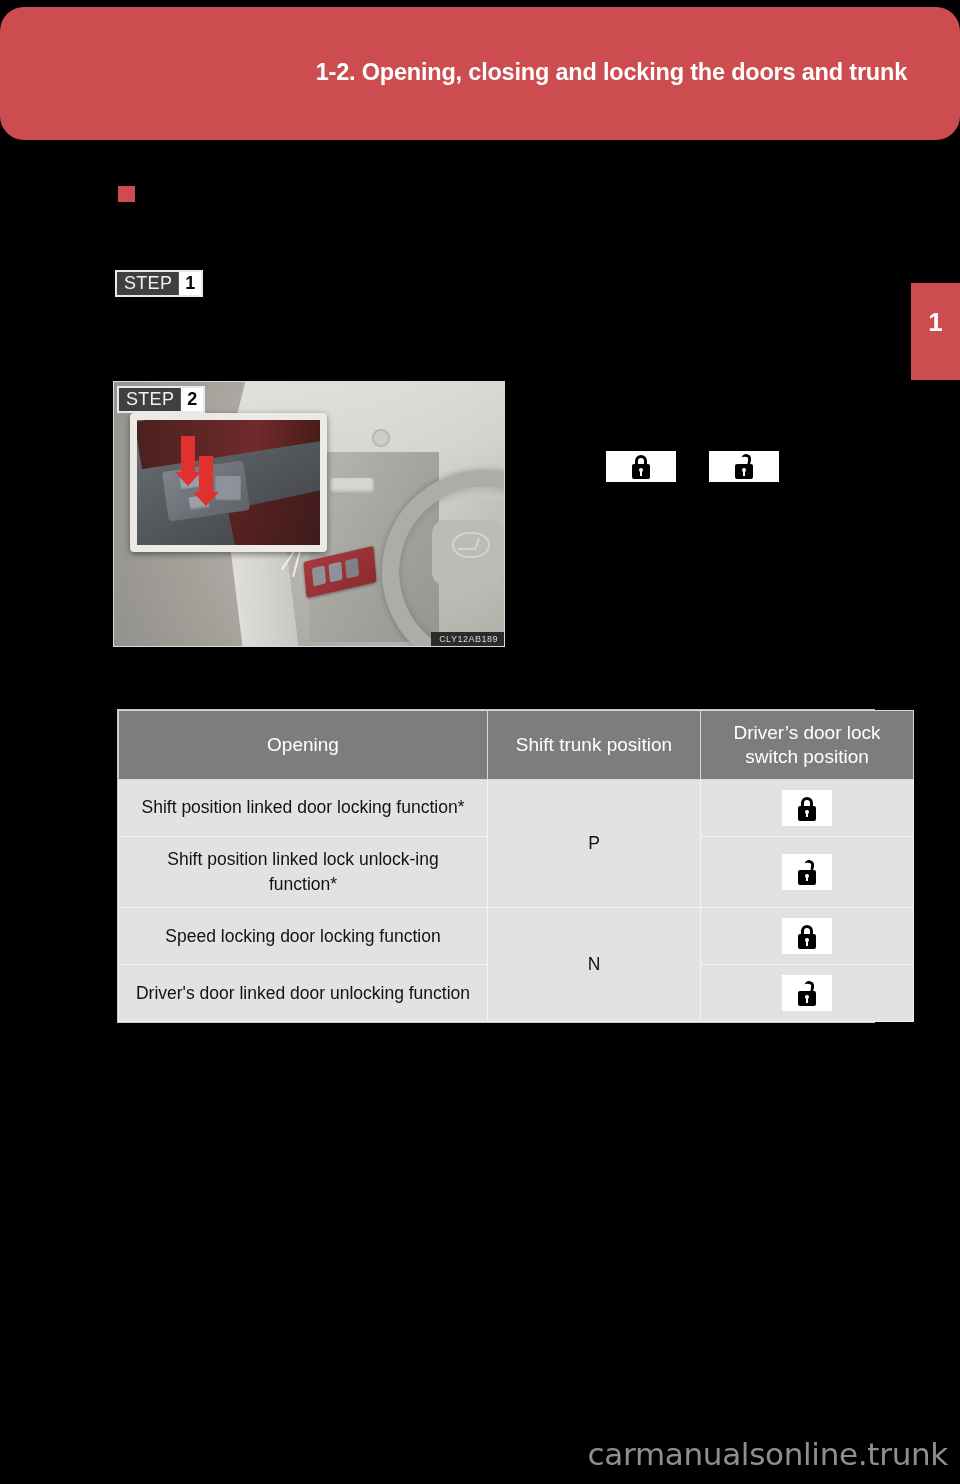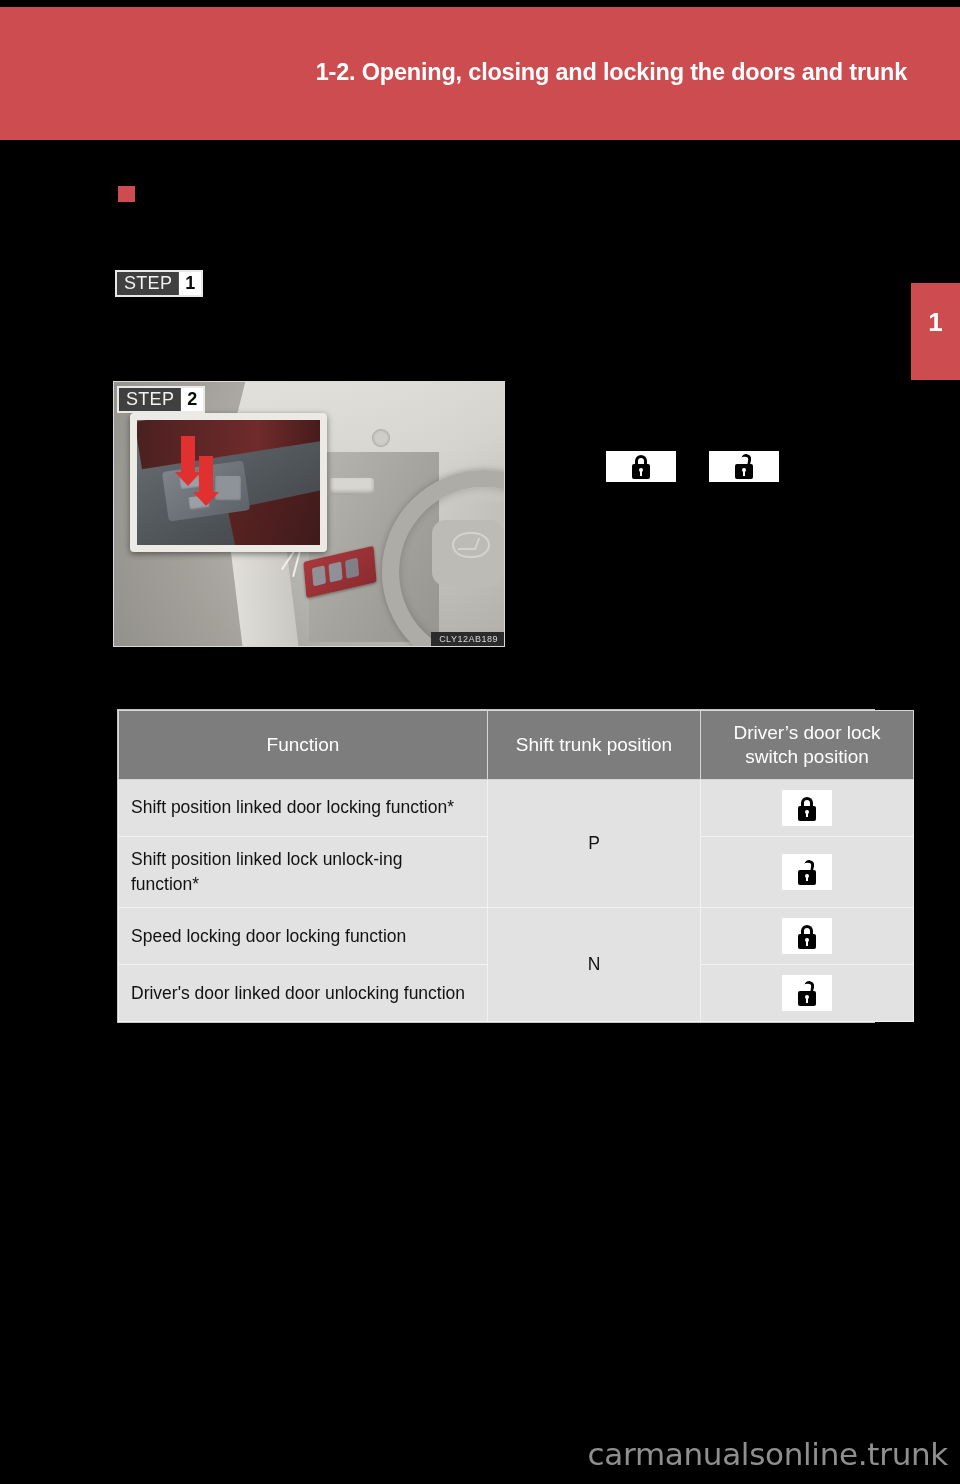--- a/index.html
+++ b/index.html
@@ -17,20 +17,21 @@
   }
 
   
   .header-band {
     position: absolute;
     left: 0;
     top: 7px;
     width: 960px;
     height: 133px;
     background: #cc4c4f;
+    border-radius: 24px;
   }
   .header-title {
     position: absolute;
     right: 53px;
     top: 52px;
     font-size: 23.5px;
     font-weight: bold;
     color: #ffffff;
     letter-spacing: -0.2px;
     white-space: nowrap;
@@ -387,21 +388,21 @@
   }
   table.spec td {
     background: #e2e2e2;
     color: #121212;
     font-size: 17.5px;
     border: 1px solid #f2f2f2;
     padding: 10px 12px;
     line-height: 1.45;
     vertical-align: middle;
   }
-  td.col-func  { width: 356px; text-align: left; }
+  td.col-func  { width: 356px; text-align: center; }
   td.col-shift { width: 200px; text-align: center; font-size: 21px; }
   td.col-sw    { width: 200px; text-align: center; padding: 8px; }
   th.col-func  { width: 356px; }
   th.col-shift { width: 200px; }
   th.col-sw    { width: 200px; }
 
   .cell-swatch {
     display: inline-block;
     background: #ffffff;
     width: 50px;
@@ -491,21 +492,21 @@
       <span class="keyhole"></span>
         <span class="keyslot"></span>
     </span>
   </div>
 </div>
 
 <div class="table-wrap">
   <table class="spec">
     <thead>
       <tr>
-        <th class="col-func">Function</th>
+        <th class="col-func">Opening</th>
         <th class="col-shift">Shift trunk position</th>
         <th class="col-sw">Driver’s door lock switch position</th>
       </tr>
     </thead>
     <tbody>
       <tr>
         <td class="col-func">Shift position linked door locking function*</td>
         <td class="col-shift" rowspan="2">P</td>
         <td class="col-sw">
           <span class="cell-swatch">

